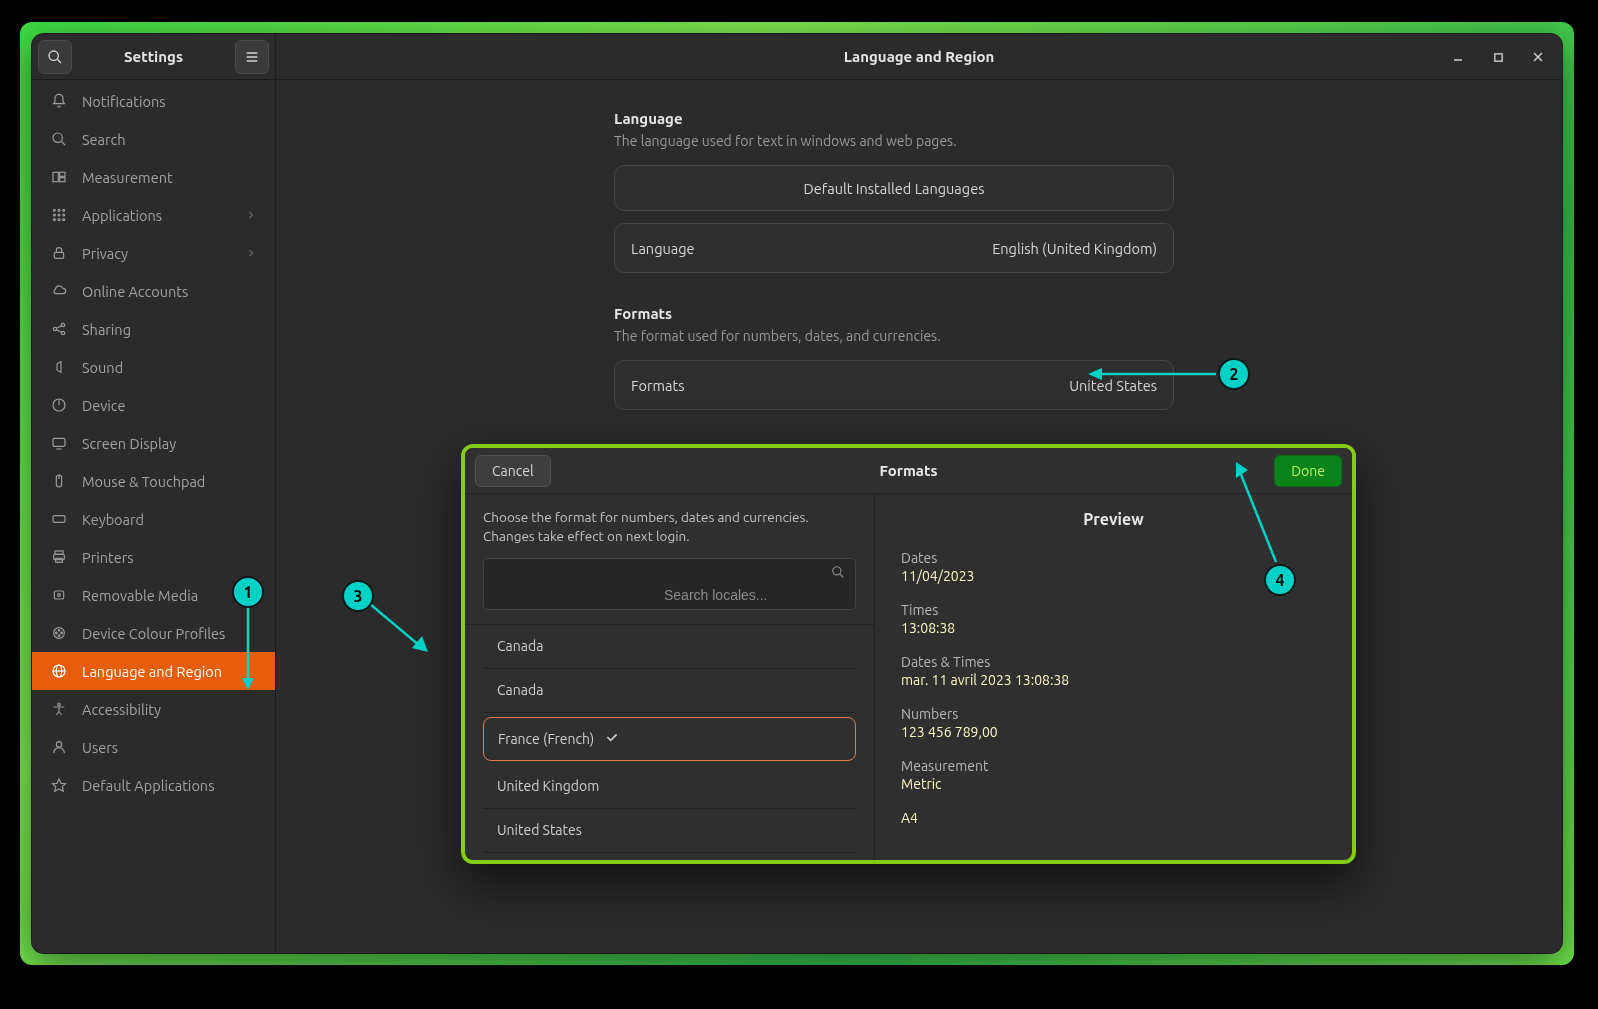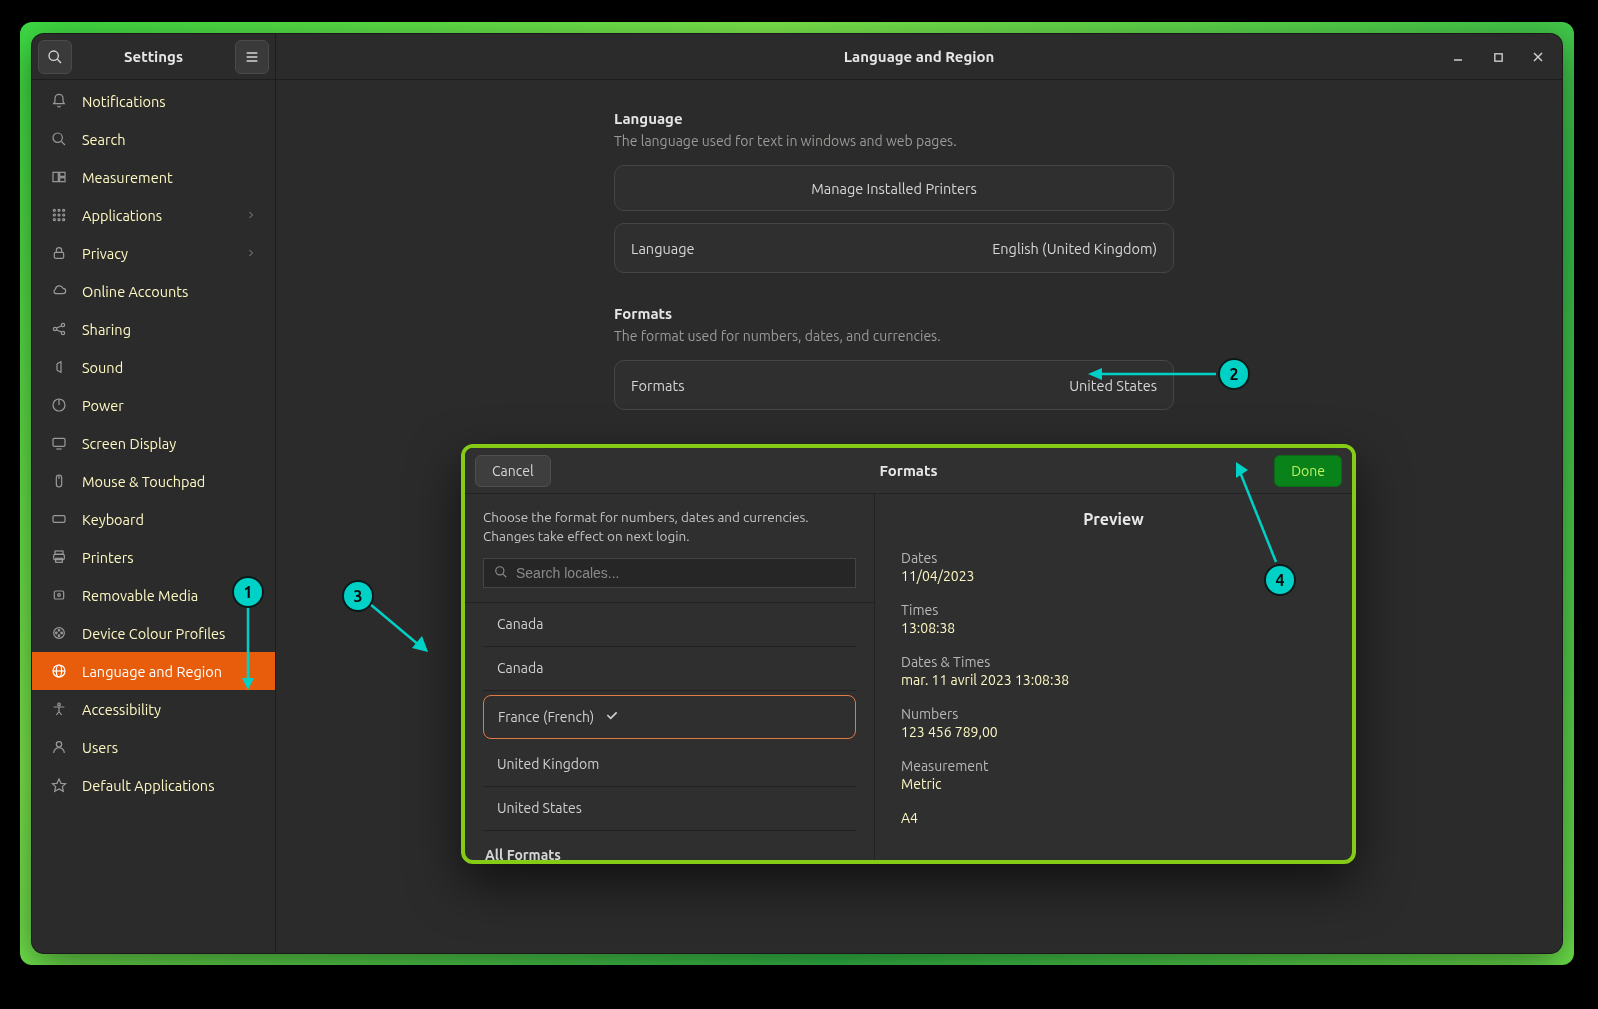--- a/index.html
+++ b/index.html
@@ -64,21 +64,21 @@
   .sidebar-list {
     flex: 1;
     overflow-y: auto;
     padding-top: 2px;
   }
   .sidebar-item {
     display: flex;
     align-items: center;
     gap: 14px;
     padding: 10px 18px;
-    color: #fef9c3;
+    color: #a3a3a3;
     font-size: 14.5px;
     cursor: pointer;
     position: relative;
   }
   .sidebar-item .lead-icon {
     width: 18px; height: 18px;
     display: flex; align-items:center; justify-content:center;
     color: #9a9a9a;
   }
   .sidebar-item .chev {
@@ -239,26 +239,27 @@
     color:#c4c4c4;
     font-size:13.5px;
     line-height:1.4;
     padding: 0 18px 12px 18px;
   }
   .search-wrap {
     padding: 0 18px 14px 18px;
   }
   .search-field {
     display:flex;
-    align-items:flex-start;
+    align-items:flex-end;
     gap:8px;
     background:#262626;
     border:1px solid #444;
-    border-radius:0;
+    border-radius:5px;
     padding: 6px 10px;
+    flex-direction: column;
   }
   .search-field input {
     flex:1;
     background:transparent;
     border:none;
     outline:none;
     color:#ccc;
     font-size:14px;
   }
   .search-field input::placeholder { color:#8a8a8a; }
@@ -439,21 +440,21 @@
             </span>
             <span>Sound</span>
           </div>
           <div class="sidebar-item">
             <span class="lead-icon">
               <svg width="16" height="16" viewBox="0 0 24 24" fill="none" stroke="currentColor" stroke-width="1.8">
                 <circle cx="12" cy="12" r="9"></circle>
                 <line x1="12" y1="3" x2="12" y2="12"></line>
               </svg>
             </span>
-            <span>Power</span>
+            <span>Device</span>
           </div>
           <div class="sidebar-item">
             <span class="lead-icon">
               <svg width="16" height="16" viewBox="0 0 24 24" fill="none" stroke="currentColor" stroke-width="1.8">
                 <rect x="3" y="5" width="18" height="12" rx="2"></rect>
                 <line x1="8" y1="21" x2="16" y2="21"></line>
               </svg>
             </span>
             <span>Screen Display</span>
           </div>
@@ -567,21 +568,21 @@
                 <line x1="10" y1="2" x2="2" y2="10"></line>
               </svg>
           </div>
         </div>
       </div>
 
       <div class="main-body">
         <div class="content-col">
           <div class="section-title">Language</div>
           <div class="section-desc">The language used for text in windows and web pages.</div>
-          <div class="row-button">Manage Installed Printers</div>
+          <div class="row-button">Default Installed Languages</div>
           <div class="kv-row">
             <span>Language</span>
             <span class="val">English (United Kingdom)</span>
           </div>
 
           <div class="section-title">Formats</div>
           <div class="section-desc">The format used for numbers, dates, and currencies.</div>
           <div class="kv-row" style="margin-bottom:0">
             <span>Formats</span>
             <span class="val">United States</span>

